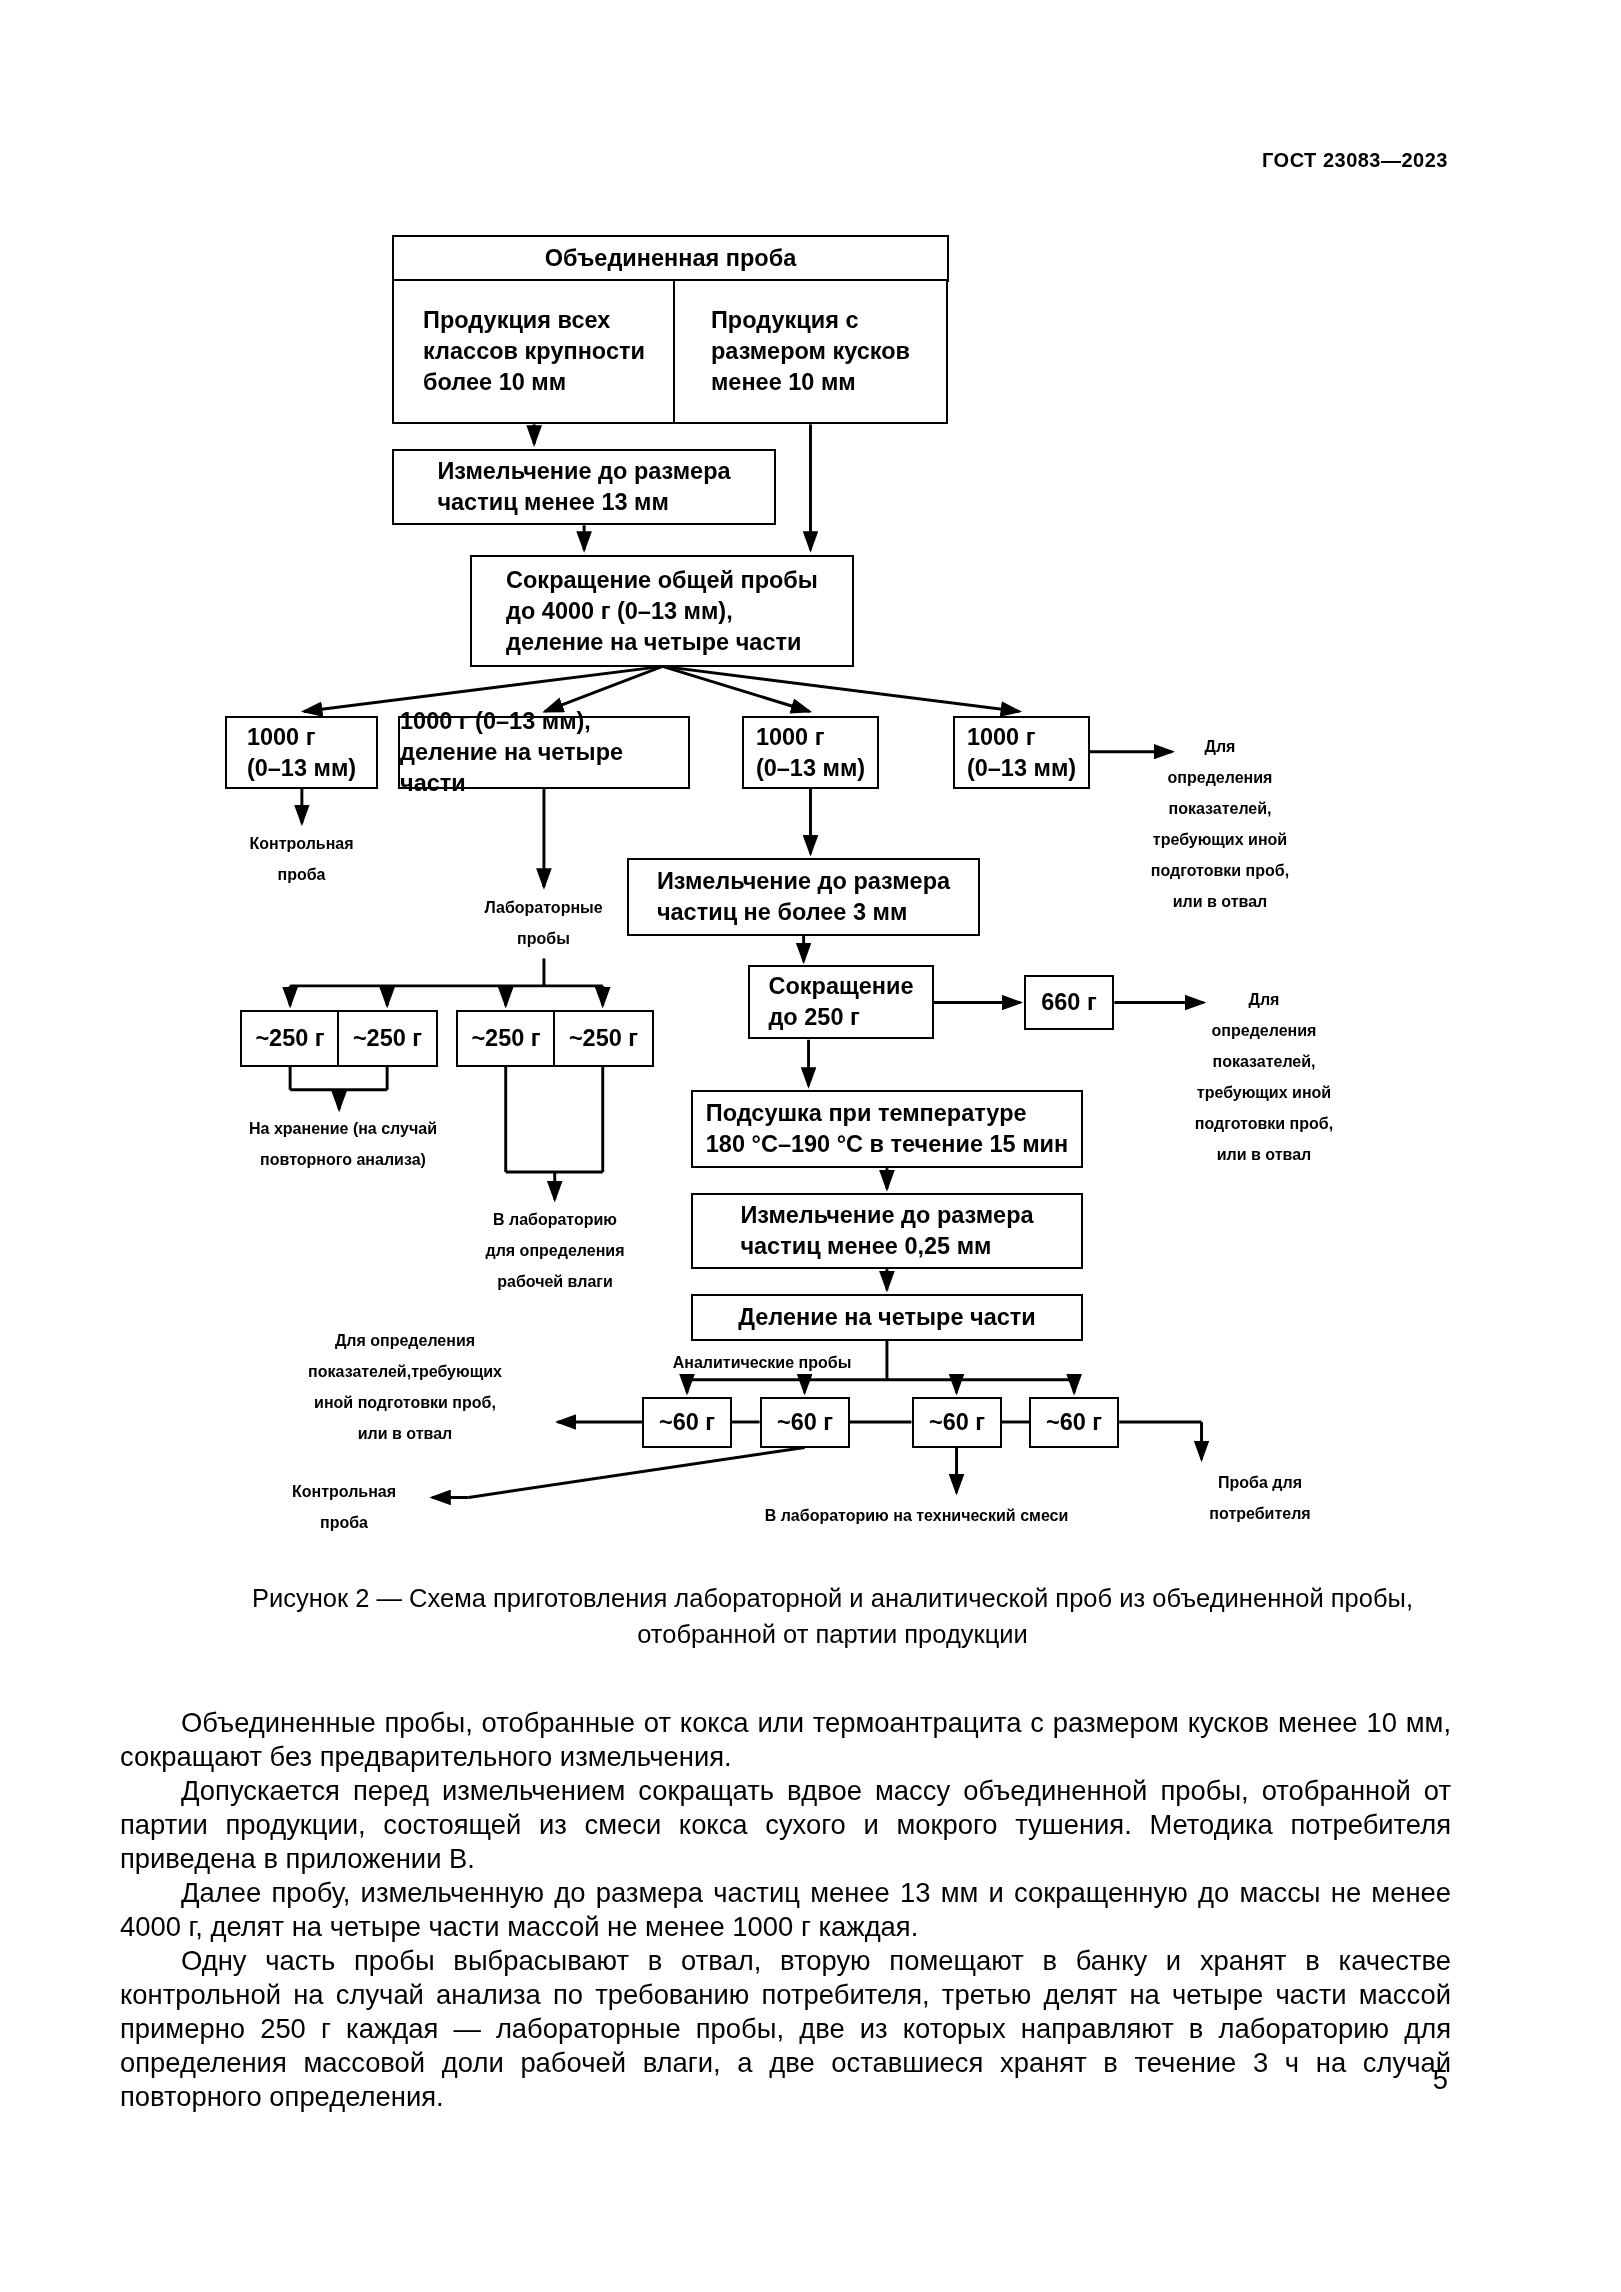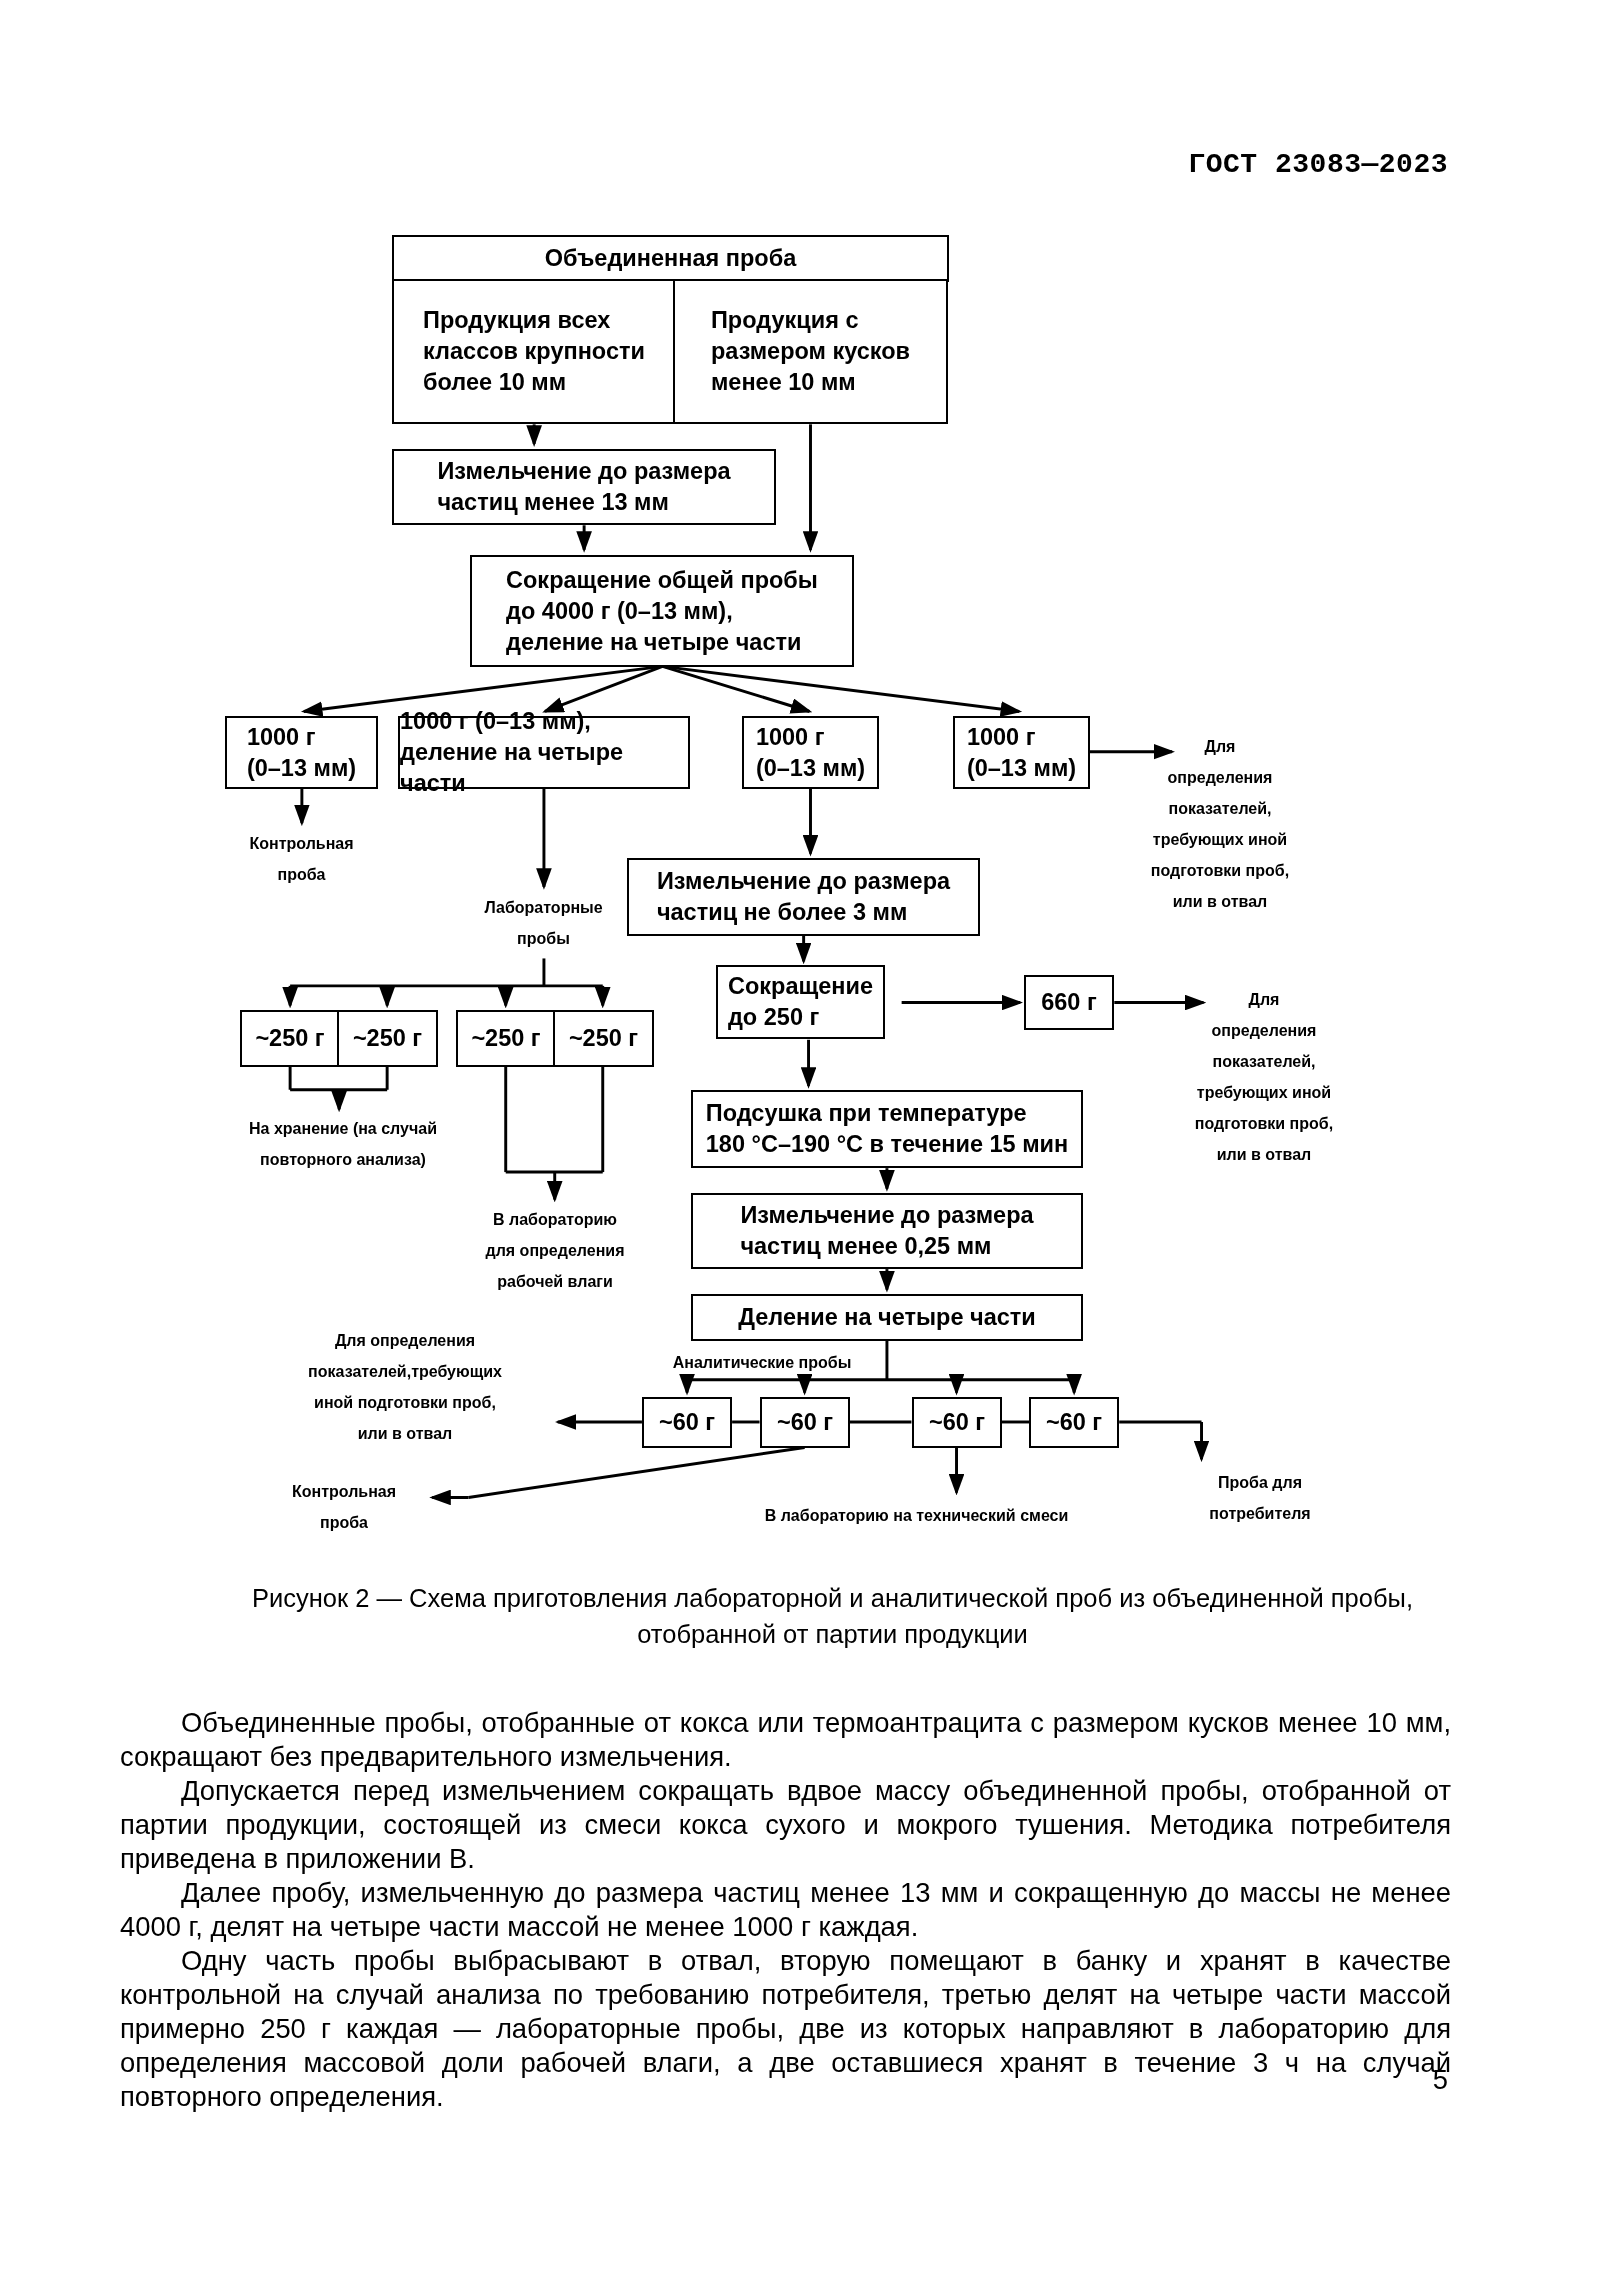--- a/index.html
+++ b/index.html
@@ -4,21 +4,21 @@
 <style>
   * { margin:0; padding:0; box-sizing:border-box; }
   html,body { background:#d9d9d9; }
   .page {
     position:relative; width:1621px; height:2293px; background:#ffffff;
     margin:0 auto; overflow:hidden; color:#000;
     font-family:"Liberation Sans","DejaVu Sans",sans-serif;
   }
   .std-header {
     position:absolute; top:149px; right:173px;
-    font-size:28px; font-weight:bold; letter-spacing:0.5px;font-family:Liberation Mono, monospace;
+    font-size:20px; font-weight:bold; letter-spacing:0.5px;
   }
   svg.fc { position:absolute; left:0; top:0; }
   svg.fc line { stroke:#000; stroke-width:3; }
   svg.fc path { fill:#000; }
   .node {
     position:absolute; border:2.9px solid #000; background:#fff;
     display:flex; align-items:center; justify-content:center;
     white-space:pre-line;
     font-size:23.5px; font-weight:bold; line-height:31px;
   }
@@ -131,21 +131,21 @@
   <div class="node" style="left:742px;top:716px;width:137px;height:73px">1000 г
 (0–13 мм)</div>
   <div class="node" style="left:953px;top:716px;width:137px;height:73px">1000 г
 (0–13 мм)</div>
   <div class="node" style="left:240px;top:1010px;width:100px;height:57px">~250 г</div>
   <div class="node" style="left:337px;top:1010px;width:101px;height:57px">~250 г</div>
   <div class="node" style="left:456px;top:1010px;width:100px;height:57px">~250 г</div>
   <div class="node" style="left:553px;top:1010px;width:101px;height:57px">~250 г</div>
   <div class="node" style="left:627px;top:858px;width:353px;height:78px">Измельчение до размера
 частиц не более 3 мм</div>
-  <div class="node" style="left:716px;top:965px;width:169px;height:74px">Сокращение
+  <div class="node" style="left:748px;top:965px;width:186px;height:74px">Сокращение
 до 250 г</div>
   <div class="node" style="left:1024px;top:975px;width:90px;height:55px">660 г</div>
   <div class="node" style="left:691px;top:1090px;width:392px;height:78px">Подсушка при температуре
 180 °С–190 °С в течение 15 мин</div>
   <div class="node" style="left:691px;top:1193px;width:392px;height:76px">Измельчение до размера
 частиц менее 0,25 мм</div>
   <div class="node" style="left:691px;top:1294px;width:392px;height:47px">Деление на четыре части</div>
   <div class="node" style="left:642px;top:1397px;width:90px;height:51px">~60 г</div>
   <div class="node" style="left:760px;top:1397px;width:90px;height:51px">~60 г</div>
   <div class="node" style="left:912px;top:1397px;width:90px;height:51px">~60 г</div>

